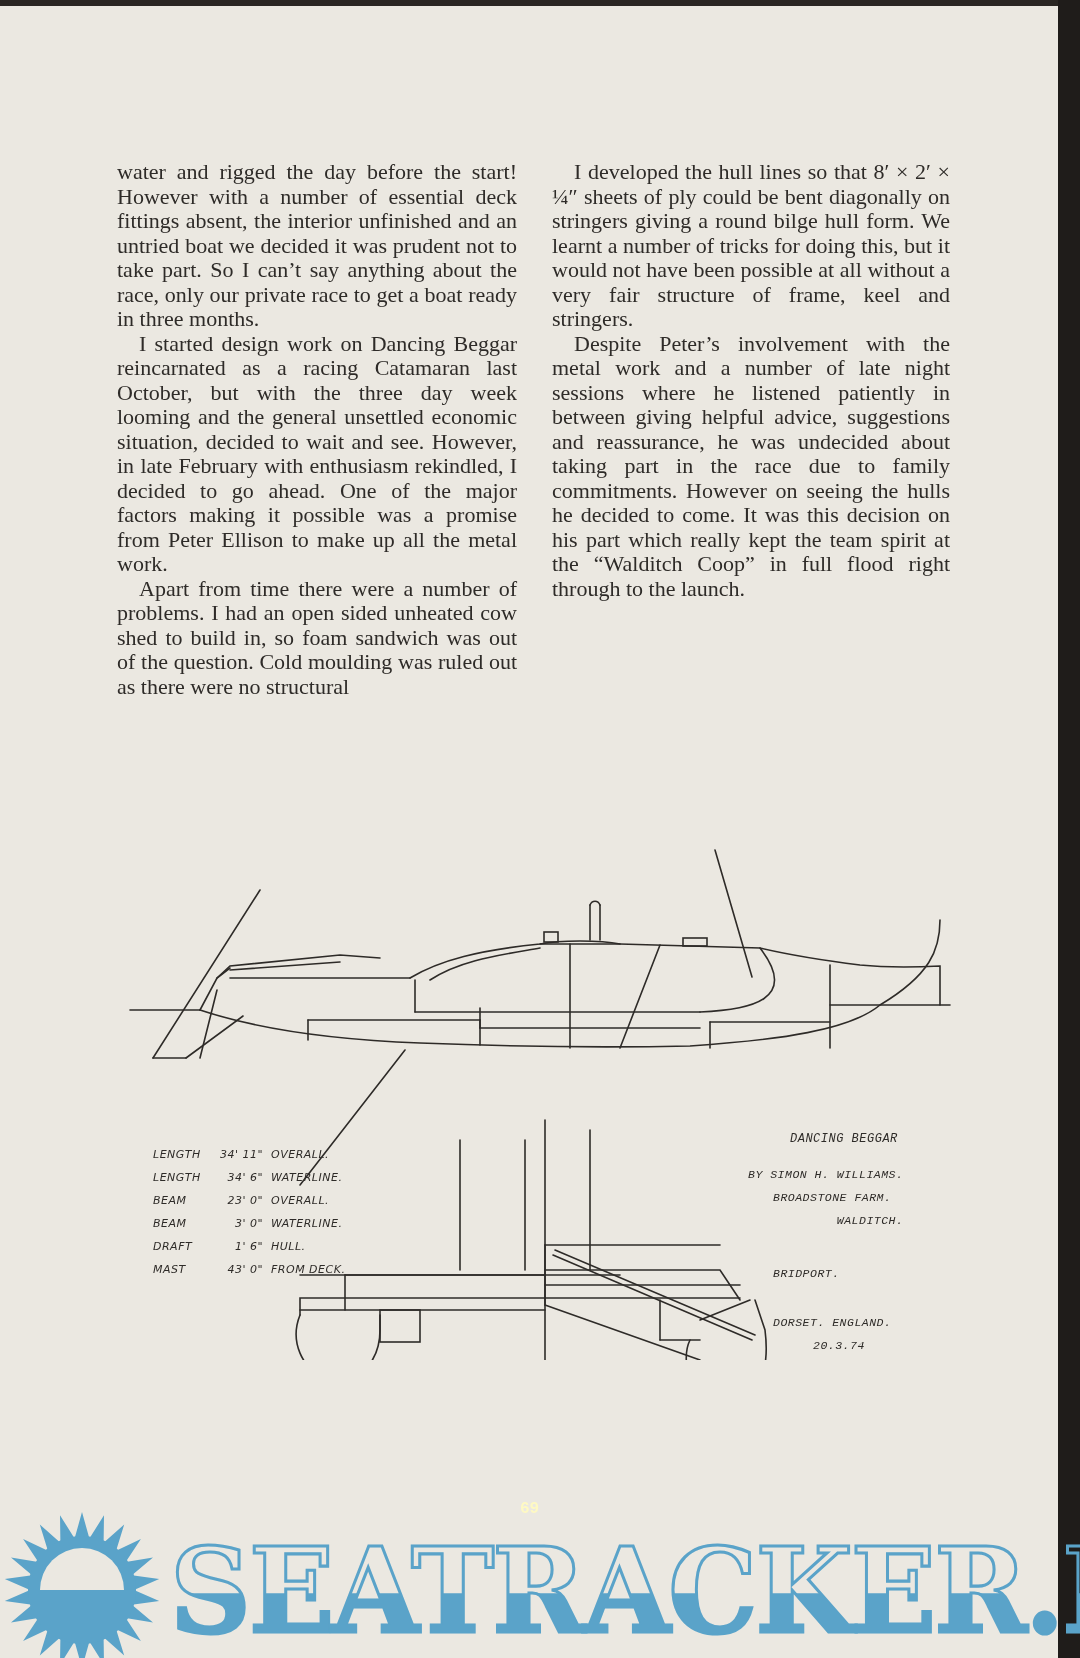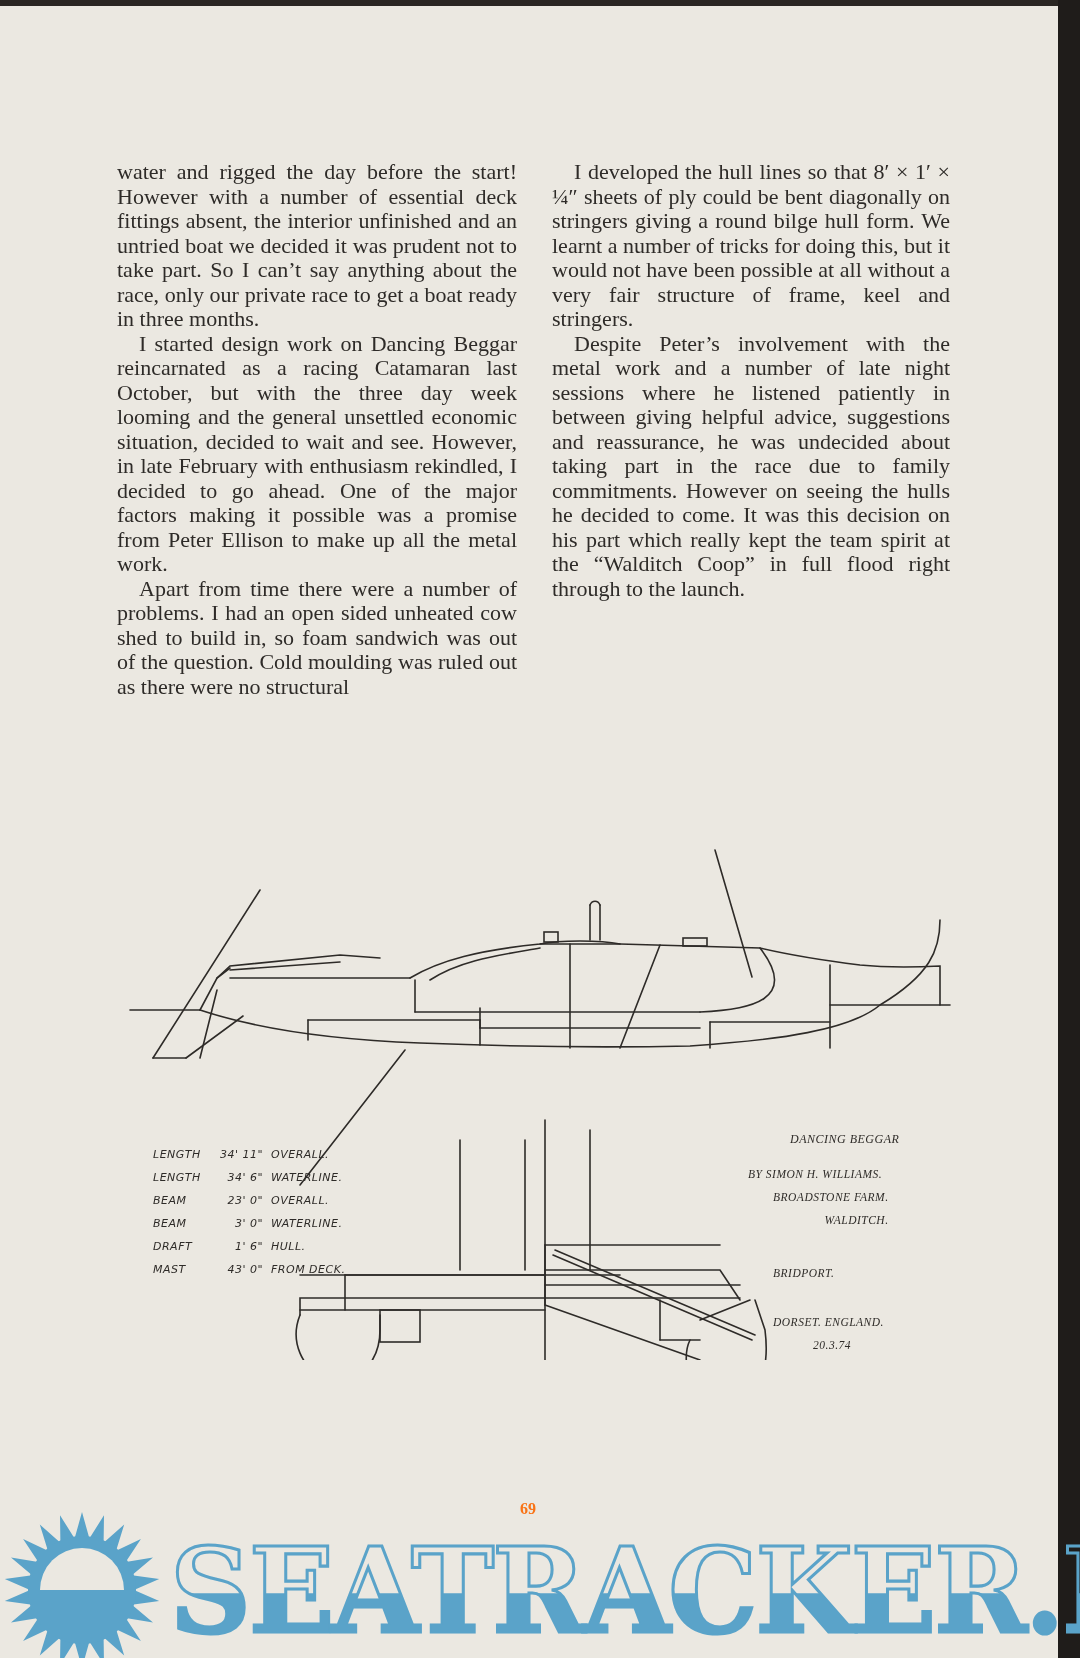--- a/index.html
+++ b/index.html
@@ -9,39 +9,39 @@
   .col{position:absolute;top:160px;width:400px;font-family:"Liberation Serif","DejaVu Serif",serif;font-size:22px;line-height:24.5px;color:#2e2b28;text-align:justify;}
   .col p{margin:0;}
   .col p.ind{text-indent:22px;}
   #colL{left:117px;}
   #colR{left:552px;width:398px;}
   .drawing{position:absolute;left:0;top:800px;}
   .spec{position:absolute;font-family:"DejaVu Sans",sans-serif;font-style:italic;font-size:11px;color:#2e2b28;letter-spacing:0.5px;text-transform:uppercase;}
   .spec span{display:inline-block;}
   .spec .k{width:62px;}
   .spec .v{width:48px;text-align:right;margin-right:8px;}
-  .credit{position:absolute;font-family:Liberation Serif, serif;font-style:italic;font-size:11.5px;color:#2e2b28;text-transform:uppercase;letter-spacing:0.5px;line-height:23px;}
-  .pagenum{position:absolute;left:520px;top:1500px;font-family:Liberation Serif, serif;font-weight:bold;font-size:16px;color:#f97316;}
+  .credit{position:absolute;font-family:Liberation Mono, monospace;font-style:italic;font-size:11.5px;color:#2e2b28;text-transform:uppercase;letter-spacing:0.5px;line-height:23px;}
+  .pagenum{position:absolute;left:520px;top:1500px;font-family:Liberation Mono, monospace;font-weight:bold;font-size:16px;color:#fef9c3;}
   .wm{position:absolute;left:0;top:1510px;}
   .wmtext{position:absolute;left:170px;top:1535px;font-family:"DejaVu Serif",serif;font-weight:bold;font-size:112px;letter-spacing:-2px;color:transparent;-webkit-text-stroke:3px #5aa3c9;line-height:1;white-space:nowrap;transform:scaleY(1.05);}
   .wmfill{position:absolute;left:170px;top:1535px;font-family:"DejaVu Serif",serif;font-weight:bold;font-size:112px;letter-spacing:-2px;color:#5aa3c9;line-height:1;white-space:nowrap;clip-path:inset(52% 0 0 0);transform:scaleY(1.05);}
 </style>
 </head>
 <body>
 
 <div class="page"></div>
 <div class="rightedge"></div>
 
 <div id="colL" class="col">
     <p>water and rigged the day before the start! However with a number of essential deck fittings absent, the interior unfinished and an untried boat we decided it was prudent not to take part. So I can’t say anything about the race, only our private race to get a boat ready in three months.</p>
     <p class="ind">I started design work on Dancing Beggar reincarnated as a racing Catamaran last October, but with the three day week looming and the general unsettled economic situation, decided to wait and see. However, in late February with enthusiasm rekindled, I decided to go ahead. One of the major factors making it possible was a promise from Peter Ellison to make up all the metal work.</p>
     <p class="ind">Apart from time there were a number of problems. I had an open sided unheated cow shed to build in, so foam sandwich was out of the question. Cold moulding was ruled out as there were no structural</p>
   </div>
 <div id="colR" class="col">
-    <p class="ind">I developed the hull lines so that 8′ × 1′ × ¼″ sheets of ply could be bent diagonally on stringers giving a round bilge hull form. We learnt a number of tricks for doing this, but it would not have been possible at all without a very fair structure of frame, keel and stringers.</p>
+    <p class="ind">I developed the hull lines so that 8′ × 2′ × ¼″ sheets of ply could be bent diagonally on stringers giving a round bilge hull form. We learnt a number of tricks for doing this, but it would not have been possible at all without a very fair structure of frame, keel and stringers.</p>
     <p class="ind">Despite Peter’s involvement with the metal work and a number of late night sessions where he listened patiently in between giving helpful advice, suggestions and reassurance, he was undecided about taking part in the race due to family commitments. However on seeing the hulls he decided to come. It was this decision on his part which really kept the team spirit at the “Walditch Coop” in full flood right through to the launch.</p>
   </div>
 
 <svg class="drawing" width="1080" height="560" viewBox="0 800 1080 560" fill="none" stroke="#2e2b28" stroke-width="1.6" stroke-linecap="round">
 
   <g>
     <line x1="153" y1="1058" x2="260" y2="890"></line>
     <line x1="153" y1="1058" x2="186" y2="1058"></line>
     <line x1="186" y1="1058" x2="243" y2="1016"></line>
     <line x1="130" y1="1010" x2="200" y2="1010"></line>

